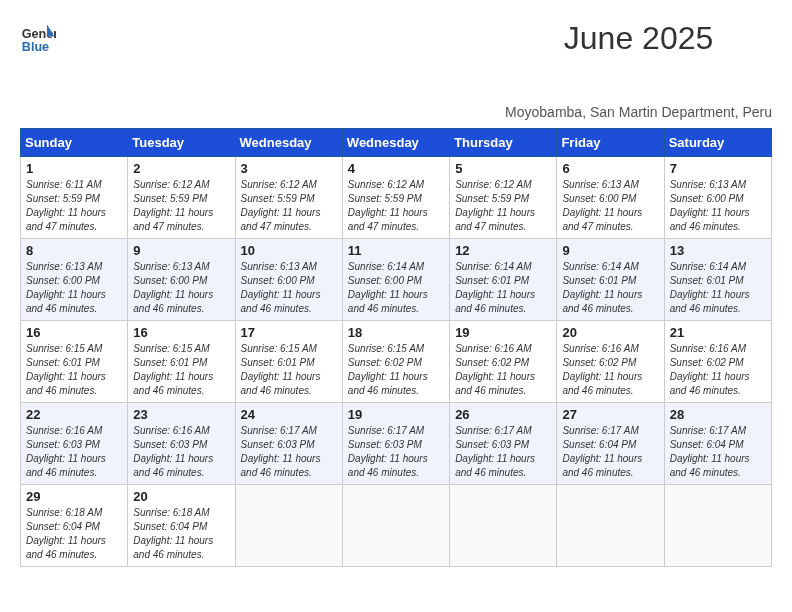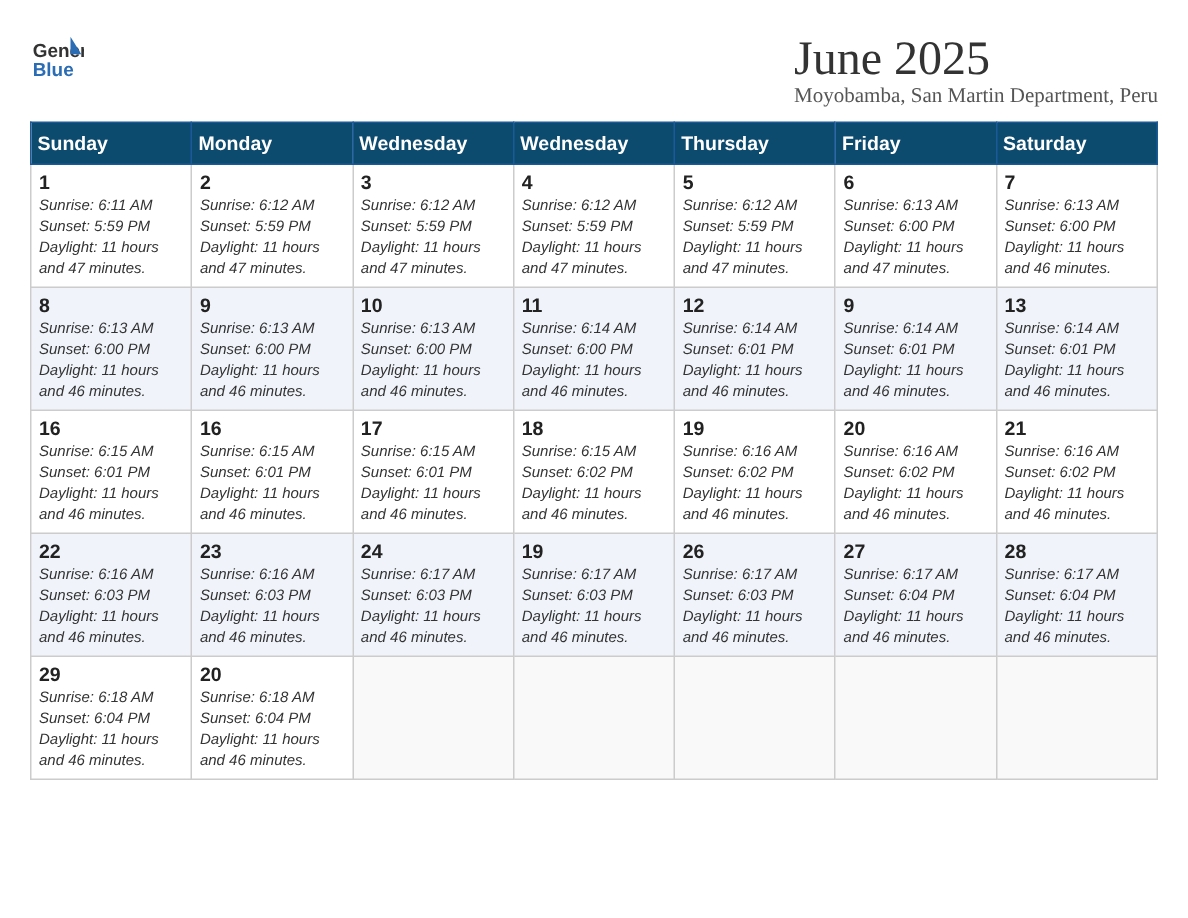--- a/index.html
+++ b/index.html
@@ -19,39 +19,39 @@
     .logo {
       display: flex;
       align-items: center;
       gap: 4px;
     }
     .logo-icon {
       width: 36px;
       height: 36px;
     }
     .title-area {
-      text-align: left;
-      font-family: Liberation Serif, serif;
+      text-align: center;
     }
     .month-title {
       font-size: 32px;
       color: #333;
       font-weight: normal;
     }
     .location-subtitle {
       font-size: 14px;
       color: #555;
+      margin-top: 47px;
     }
     .calendar {
       width: 100%;
       border-collapse: collapse;
       font-size: 11px;
     }
     .calendar thead tr th {
-      background-color: #0c4a6e;
+      background-color: #1d4ed8;
       color: #fff;
       padding: 6px 4px;
       text-align: left;
       font-size: 13px;
       font-weight: bold;
       border: 1px solid #1a5a9a;
     }
     .calendar tbody tr td {
       border: 1px solid #ccc;
       padding: 4px 5px;
@@ -93,21 +93,21 @@
   <div class="title-area">
     <div class="month-title">June 2025</div>
     <div class="location-subtitle">Moyobamba, San Martin Department, Peru</div>
   </div>
 </div>
 
 <table class="calendar">
   <thead>
     <tr>
     <th>Sunday</th>
-        <th>Monday</th>
+        <th>Tuesday</th>
         <th>Wednesday</th>
         <th>Wednesday</th>
         <th>Thursday</th>
         <th>Friday</th>
         <th>Saturday</th>
       </tr>
   </thead>
   <tbody id="calendar-body">
   <tr>
         <td>

